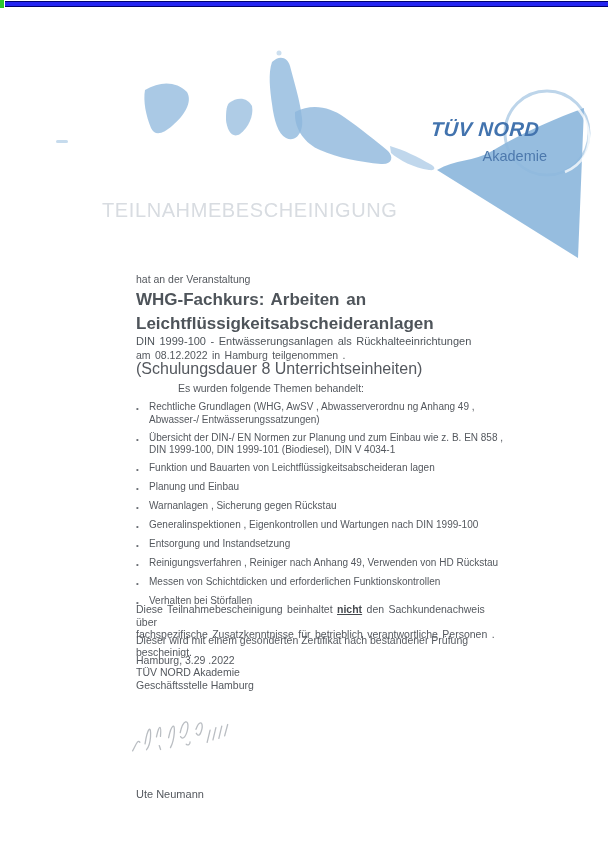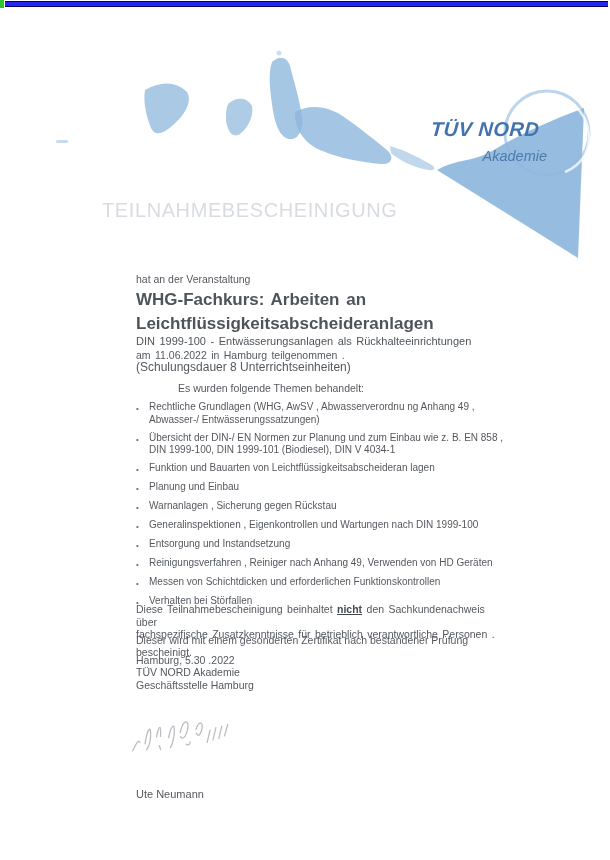--- a/index.html
+++ b/index.html
@@ -19,34 +19,34 @@
   }
   
   .header-art { position:absolute; top:0; left:0; width:610px; height:270px; }
   .logo-text1 {
     position:absolute; top:118px; left:431px; width:120px;
     font-size:20px; font-weight:bold; font-style:italic; letter-spacing:0.5px;
     color:#4273ae; transform:skewX(-4deg); white-space:nowrap;
   }
   .logo-text2 {
     position:absolute; top:148px; left:430px; width:117px; text-align:right;
-    font-size:14.5px; font-style:italic; color:#4d79ad; white-space:nowrap;
+    font-size:14.5px; color:#4d79ad; white-space:nowrap;
   }
   .watermark-title {
     position:absolute; top:199px; left:102px;
     font-size:20px; letter-spacing:0.6px; color:#d8dce1; white-space:nowrap;
   }
   
   .blk { position:absolute; left:136px; width:372px; }
   .recipient-name { top:252px; font-size:13.5px; font-weight:bold; letter-spacing:0.4px; color:#4e545a; }
   .intro-line     { top:273px; font-size:10.5px; }
   .course-title   { top:288px; font-size:17px; font-weight:bold; line-height:23.5px; color:#4e545a; word-spacing:2px; white-space:pre-line; }
   .course-sub     { top:335px; font-size:11px; font-weight:normal; color:#4e545a; word-spacing:1.5px; }
   .date-line      { top:349px; font-size:10.5px; word-spacing:1.5px; }
-  .duration-line  { top:360px; font-size:12px; }
+  .duration-line  { top:360px; font-size:16px; }
   .topics-head    { top:382px; font-size:10.5px;padding-left:42px; }
   .topics-list {
     top:401px; margin:0; padding:0; list-style:none; font-size:10px;
   }
   .topics-list li { display:flex; margin:0 0 5.5px 0; line-height:12.5px; }
   .dot { width:13px; flex:0 0 13px; text-align:left; color:#6a6e74; }
   .dot::before { content:"•"; font-size:8px; position:relative; top:1px; }
   .topic-text { white-space:pre-line; }
   .disclaimer  { top:603px; font-size:10.5px; line-height:12.5px; white-space:pre-line; word-spacing:1.5px; }
   .disclaimer b { text-decoration:underline; color:#45494e; }
@@ -81,21 +81,21 @@
   <div class="logo-text1">TÜV NORD</div>
   <div class="logo-text2">Akademie</div>
 
   <div class="watermark-title">TEILNAHMEBESCHEINIGUNG</div>
 
   <div class="blk intro-line">hat an der Veranstaltung</div>
 
   <div class="blk course-title">WHG-Fachkurs:  Arbeiten  an
 Leichtflüssigkeitsabscheideranlagen</div>
   <div class="blk course-sub">DIN 1999-100 - Entwässerungsanlagen  als  Rückhalteeinrichtungen</div>
-  <div class="blk date-line">am  11.06.2022  in  Hamburg  teilgenommen .</div>
+  <div class="blk date-line">am  08.12.2022  in  Hamburg  teilgenommen .</div>
   <div class="blk duration-line">(Schulungsdauer  8  Unterrichtseinheiten)</div>
 
   <div class="blk topics-head">Es wurden folgende Themen behandelt:</div>
 
   <ul class="blk topics-list">
     <li>
         <span class="dot"></span>
         <span class="topic-text">Rechtliche  Grundlagen  (WHG,  AwSV ,  Abwasserverordnu ng  Anhang  49 ,
 Abwasser-/   Entwässerungssatzungen)</span>
       </li>
@@ -119,39 +119,39 @@
     <li>
         <span class="dot"></span>
         <span class="topic-text">Generalinspektionen , Eigenkontrollen und Wartungen nach DIN 1999-100</span>
       </li>
     <li>
         <span class="dot"></span>
         <span class="topic-text">Entsorgung und Instandsetzung</span>
       </li>
     <li>
         <span class="dot"></span>
-        <span class="topic-text">Reinigungsverfahren , Reiniger nach Anhang 49, Verwenden von HD Geräten</span>
+        <span class="topic-text">Reinigungsverfahren , Reiniger nach Anhang 49, Verwenden von HD Rückstau</span>
       </li>
     <li>
         <span class="dot"></span>
         <span class="topic-text">Messen von Schichtdicken und erforderlichen Funktionskontrollen</span>
       </li>
     <li>
         <span class="dot"></span>
         <span class="topic-text">Verhalten bei Störfallen</span>
       </li>
   </ul>
 
   <div class="blk disclaimer"><span>Diese  Teilnahmebescheinigung   beinhaltet  </span><b>nicht</b><span> den  Sachkundenachweis   über
 fachspezifische   Zusatzkenntnisse  für  betrieblich  verantwortliche   Personen .</span></div>
 
   <div class="blk cert-note">Dieser wird mit einem gesonderten Zertifikat nach bestandener Prüfung bescheinigt.</div>
 
   <div class="blk closing">
-    <div>Hamburg, 5.30 .2022</div>
+    <div>Hamburg, 3.29 .2022</div>
     <div>TÜV NORD Akademie</div>
     <div>Geschäftsstelle Hamburg</div>
   </div>
 
   <svg class="signature" width="125" height="42" viewBox="0 0 125 42" xmlns="http://www.w3.org/2000/svg">
     <g fill="none" stroke="#a8adb3" stroke-width="1.3" stroke-linecap="round" opacity="0.8" transform="rotate(-5 60 20)">
       <path d="M3 36 C7 30 9 25 11 28"></path>
       <path d="M16 30 C20 14 24 11 22 24 C21 30 19 34 17 36"></path>
       <path d="M28 24 C32 11 34 13 32 24 M30 33 L31 37"></path>
       <path d="M40 26 C44 13 48 11 46 22 C45 28 43 33 41 36"></path>

